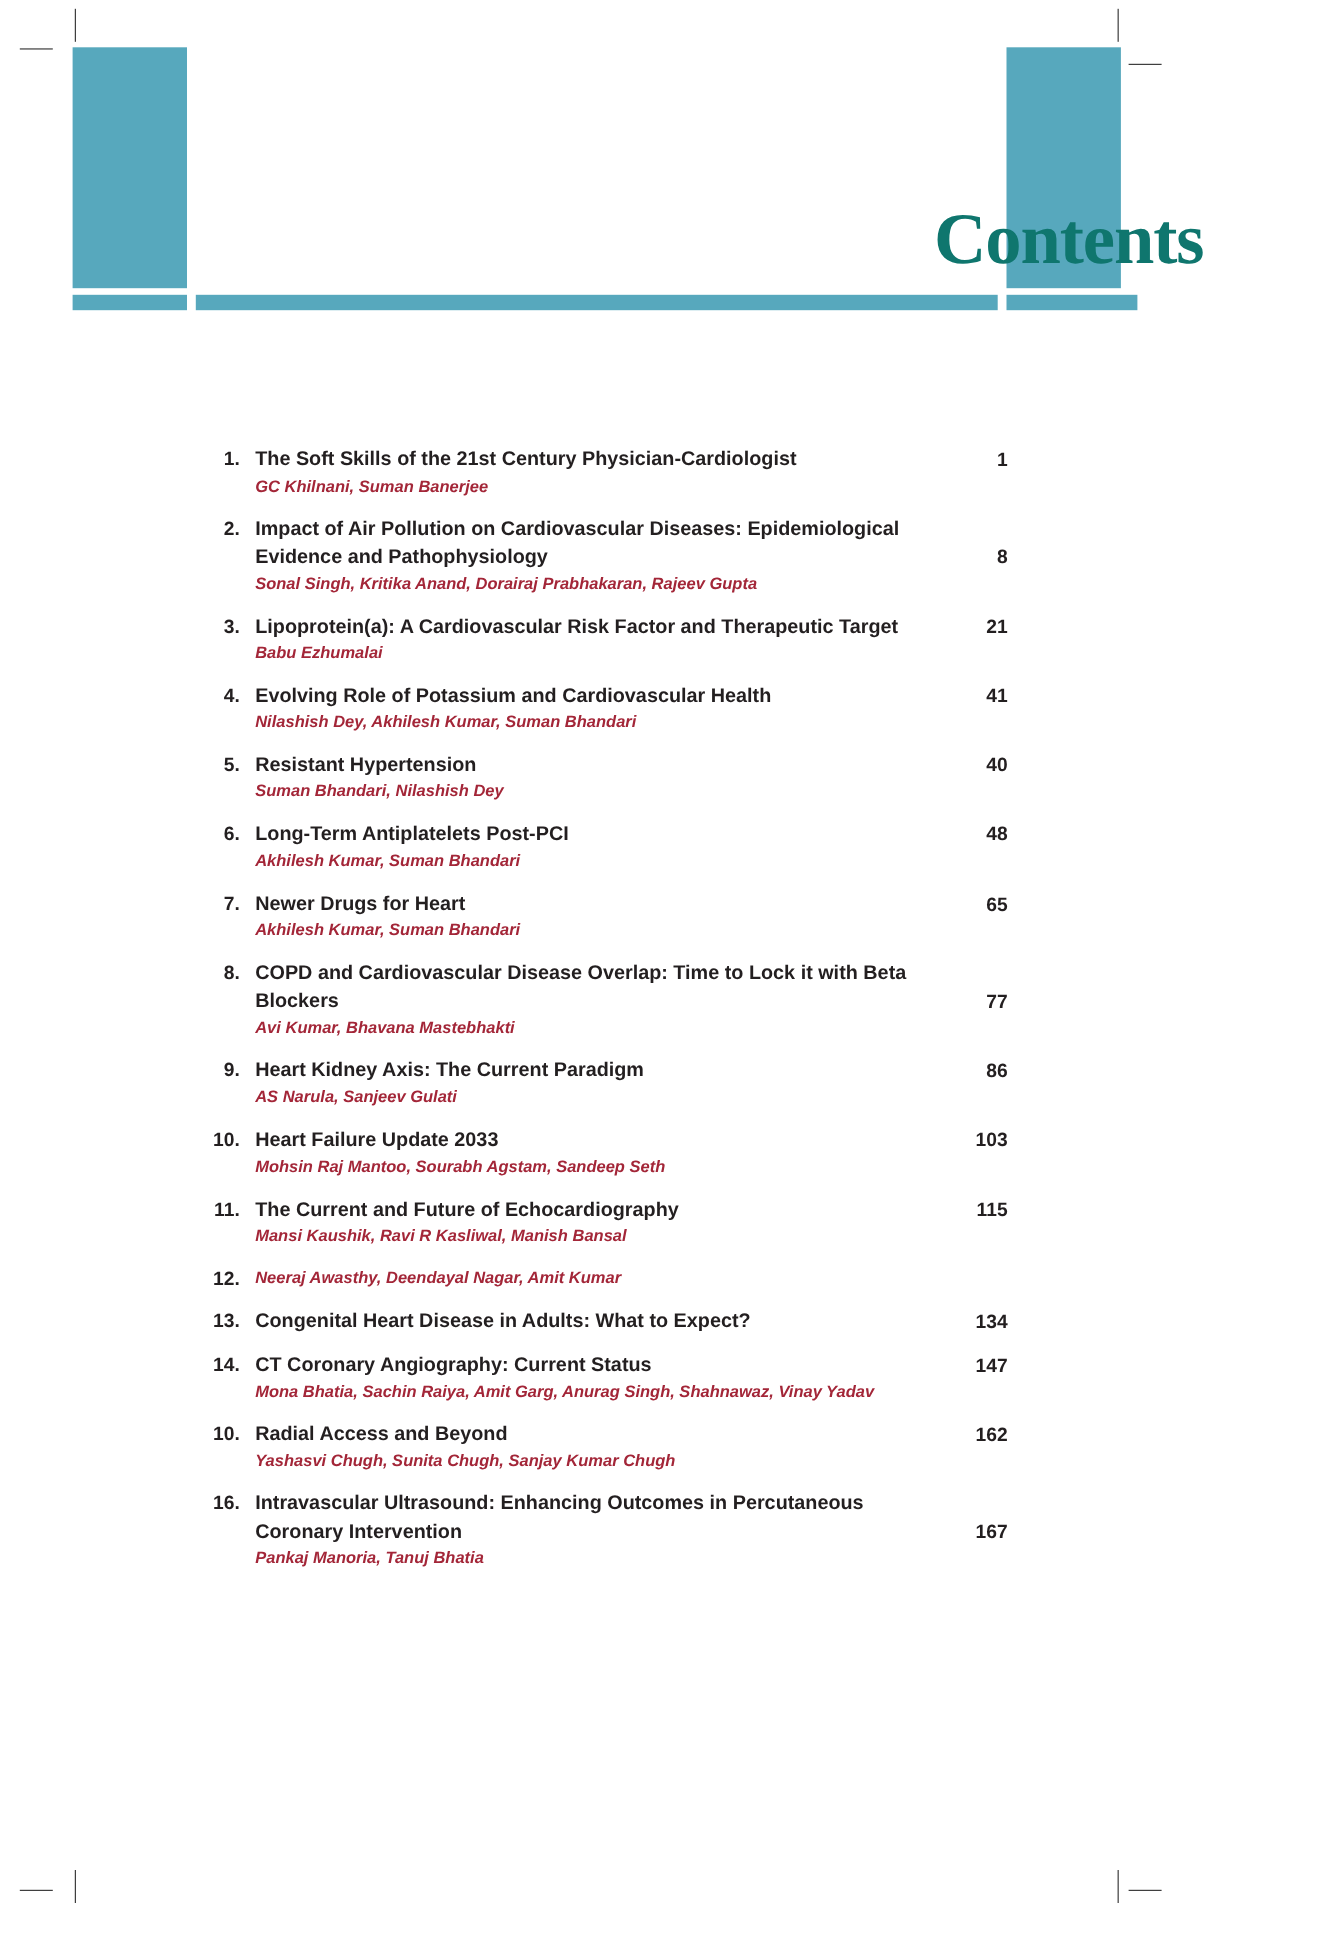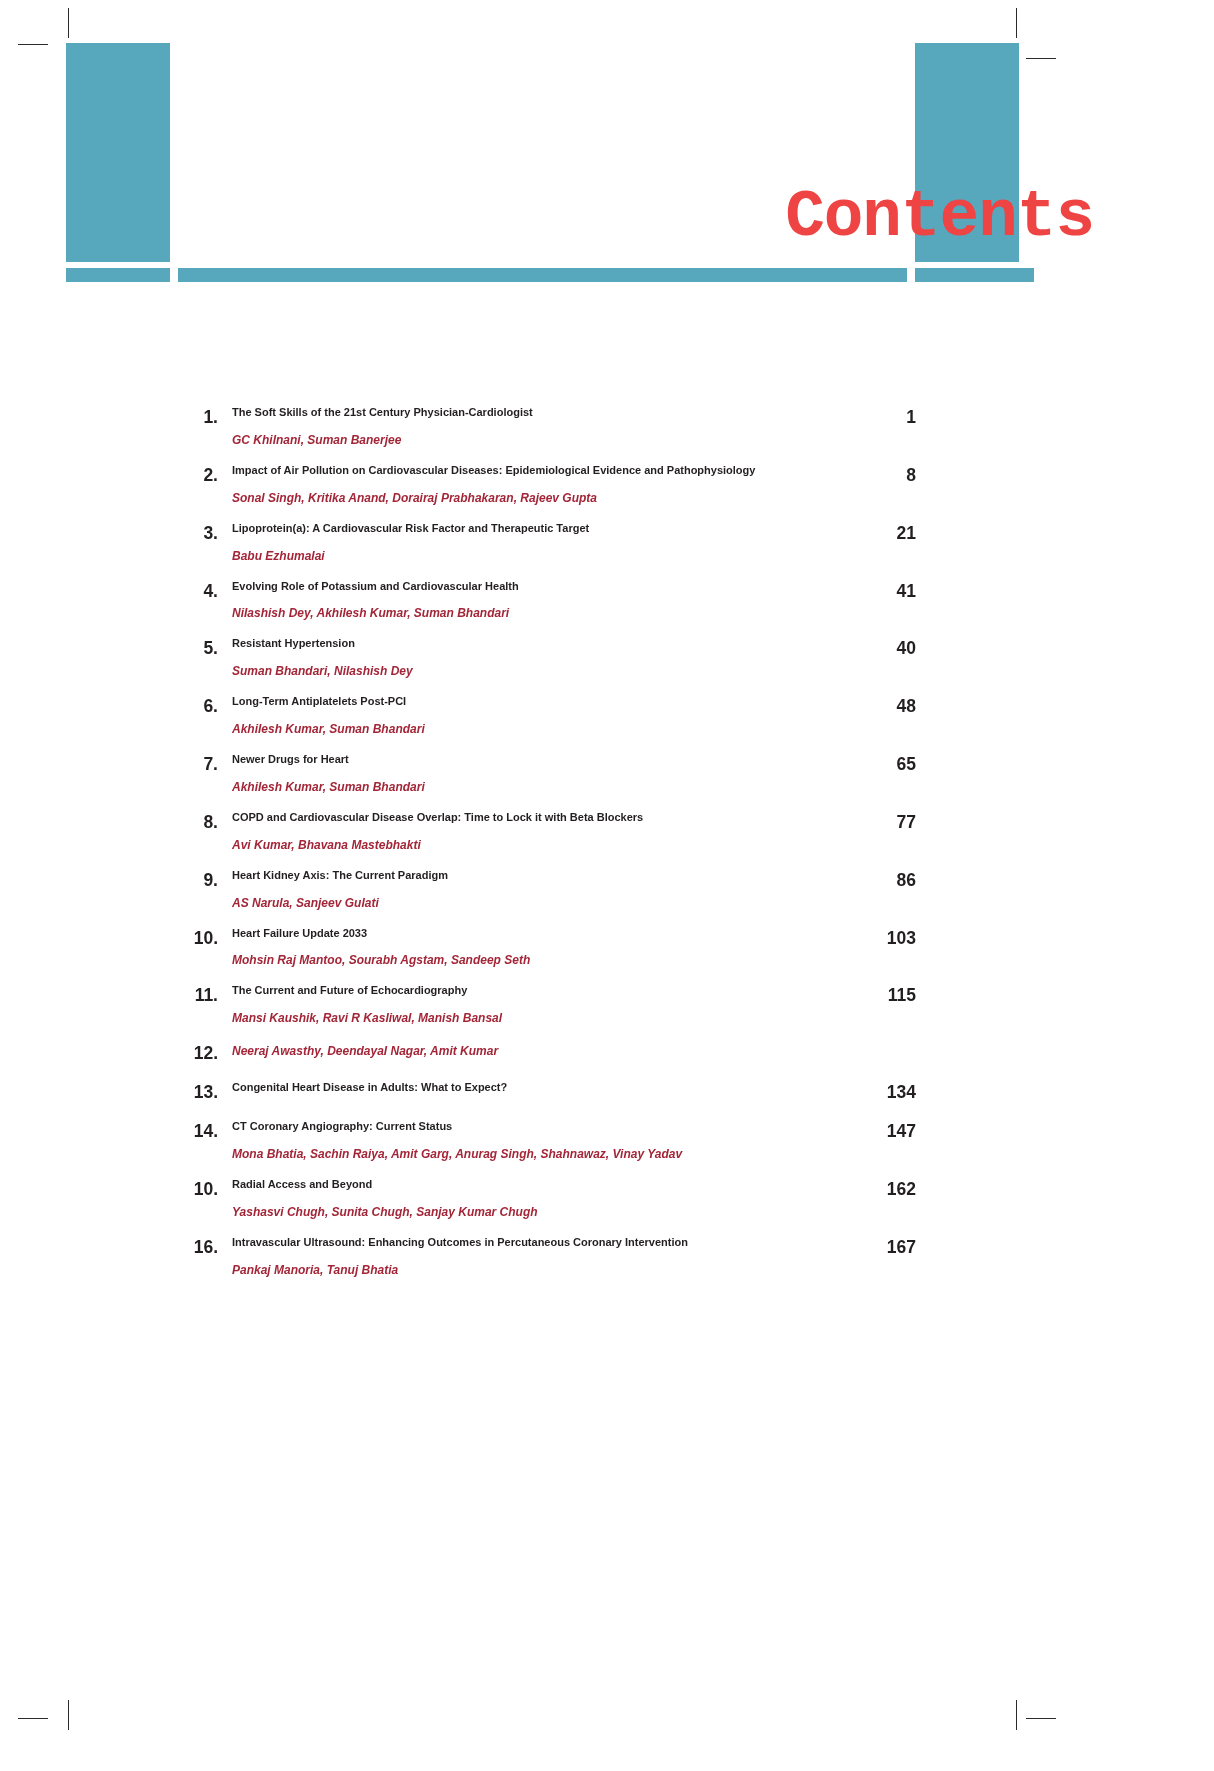--- a/index.html
+++ b/index.html
@@ -63,24 +63,24 @@
     width: 119px;
     height: 14px;
     background: #57a8bd;
   }
 
   
   .page-title {
     position: absolute;
     right: 120px;
     top: 185px;
-    font-family: Liberation Mono, monospace;
+    font-family: Liberation Serif, serif;
     font-weight: bold;
     font-size: 66px;
-    color: #ef4444;
+    color: #0f766e;
     letter-spacing: -1px;
     line-height: 1;
   }
 
   
   .toc {
     position: absolute;
     left: 186px;
     top: 405px;
     width: 730px;
@@ -102,39 +102,39 @@
   }
   .toc-body {
     flex: 1 1 auto;
     min-width: 0;
   }
   .toc-titleline {
     display: flex;
     align-items: flex-start;
   }
   .toc-title {
-    font-size: 11px;
+    font-size: 18px;
     font-weight: bold;
     color: #231f20;
     line-height: 1.42;
     flex: 1 1 auto;
     padding-right: 10px;
   }
   .toc-page {
     flex: 0 0 52px;
     width: 52px;
     text-align: right;
     font-size: 17.5px;
     font-weight: bold;
     color: #231f20;
     line-height: 1.42;
     align-self: flex-end;
   }
   .toc-authors {
-    font-size: 12px;
+    font-size: 15px;
     font-style: italic;
     font-weight: bold;
     color: #a32638;
     line-height: 1.5;
     margin-top: 1px;
     padding-right: 62px;
   }
 </style>
 </head>
 <body>

